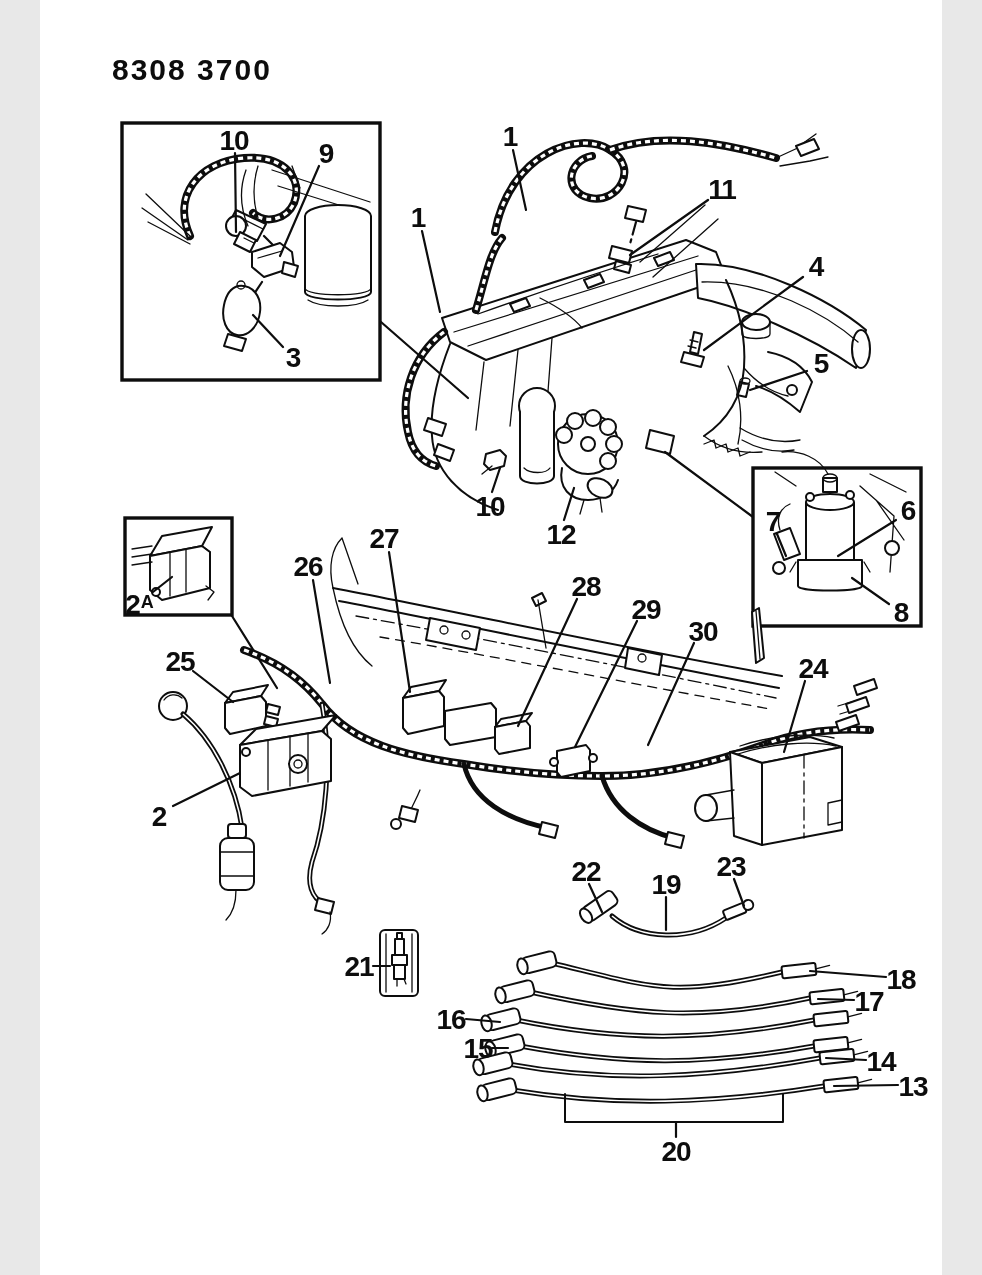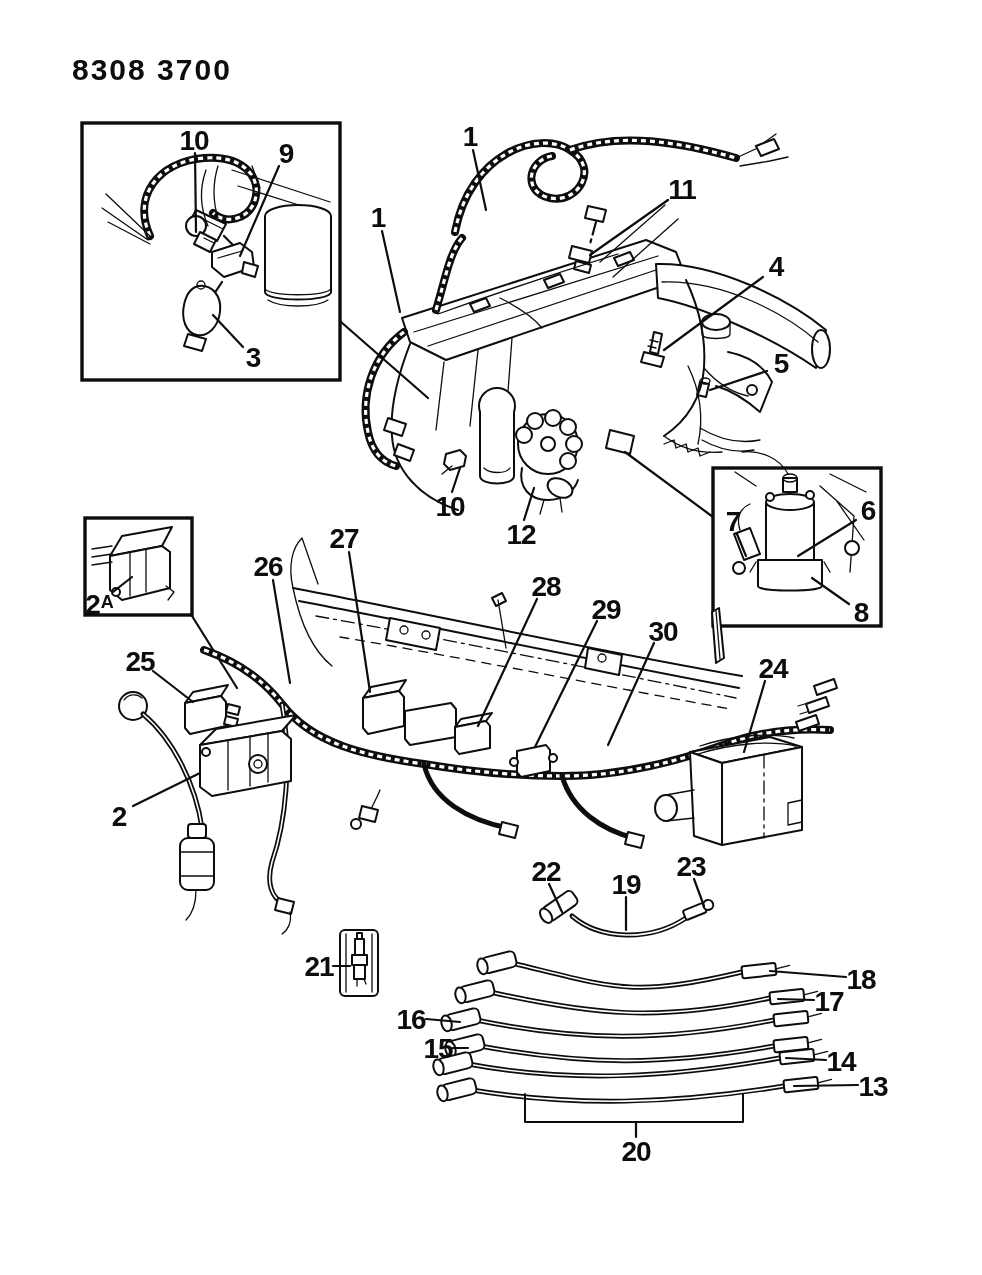--- a/index.html
+++ b/index.html
@@ -1,16 +1,16 @@
 <!DOCTYPE html>
 <html><head>
 <meta charset="utf-8">
 <style>
   html,body{margin:0;padding:0;background:#e8e8e8;}
-  #page{position:relative;width:982px;height:1275px;background:#ffffff;margin:0 auto;
+  #page{position:relative;width:902px;height:1275px;background:#ffffff;margin:0 auto;
         font-family:"Liberation Sans", sans-serif;overflow:hidden;}
   svg{position:absolute;left:0;top:0;}
   .ln{fill:none;stroke:#0d0d0d;stroke-width:2;stroke-linecap:round;stroke-linejoin:round;}
   .thin{fill:none;stroke:#0d0d0d;stroke-width:1.3;stroke-linecap:round;stroke-linejoin:round;}
   .box{fill:none;stroke:#0d0d0d;stroke-width:3.4;}
   .wfill{fill:#ffffff;stroke:#0d0d0d;stroke-width:2;stroke-linejoin:round;}
   .harness{fill:none;stroke:#0d0d0d;stroke-width:8;stroke-linecap:round;}
   .harness-core{fill:none;stroke:#ffffff;stroke-width:3.2;stroke-dasharray:5 4;stroke-linecap:butt;}
   .wire2{fill:none;stroke:#0d0d0d;stroke-width:5;stroke-linecap:round;}
   .wire2-core{fill:none;stroke:#ffffff;stroke-width:1.6;stroke-linecap:butt;}

